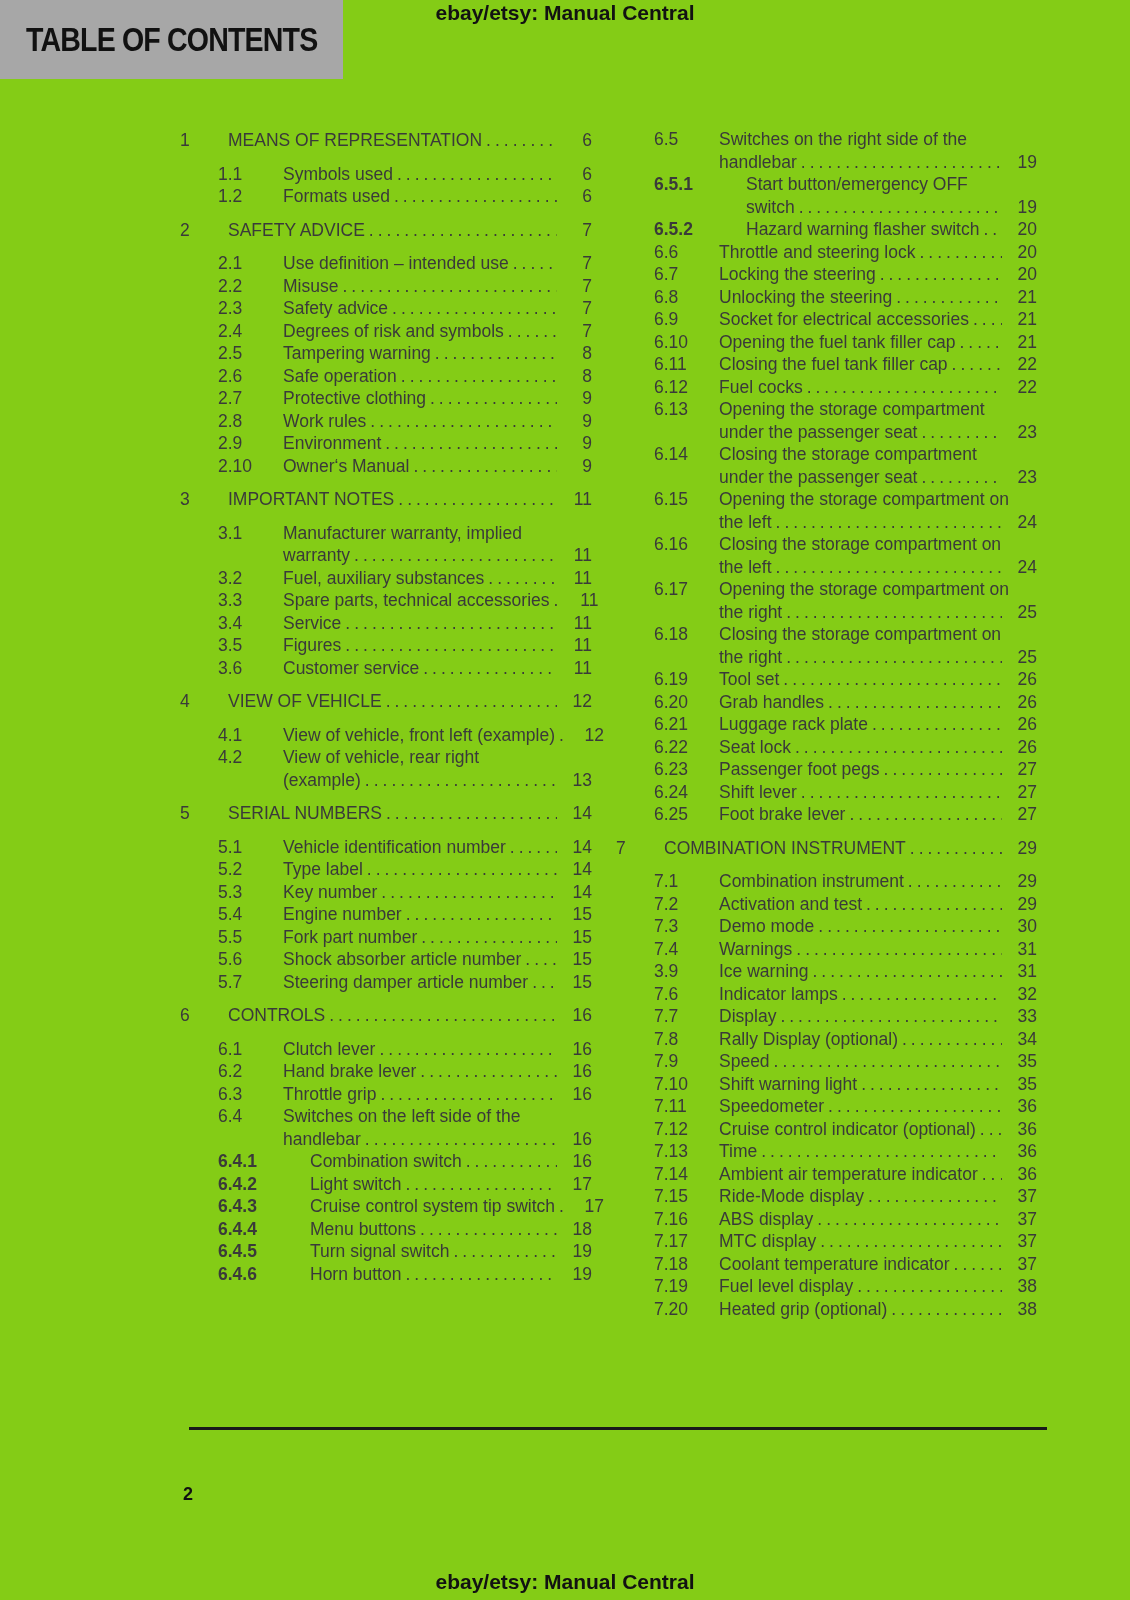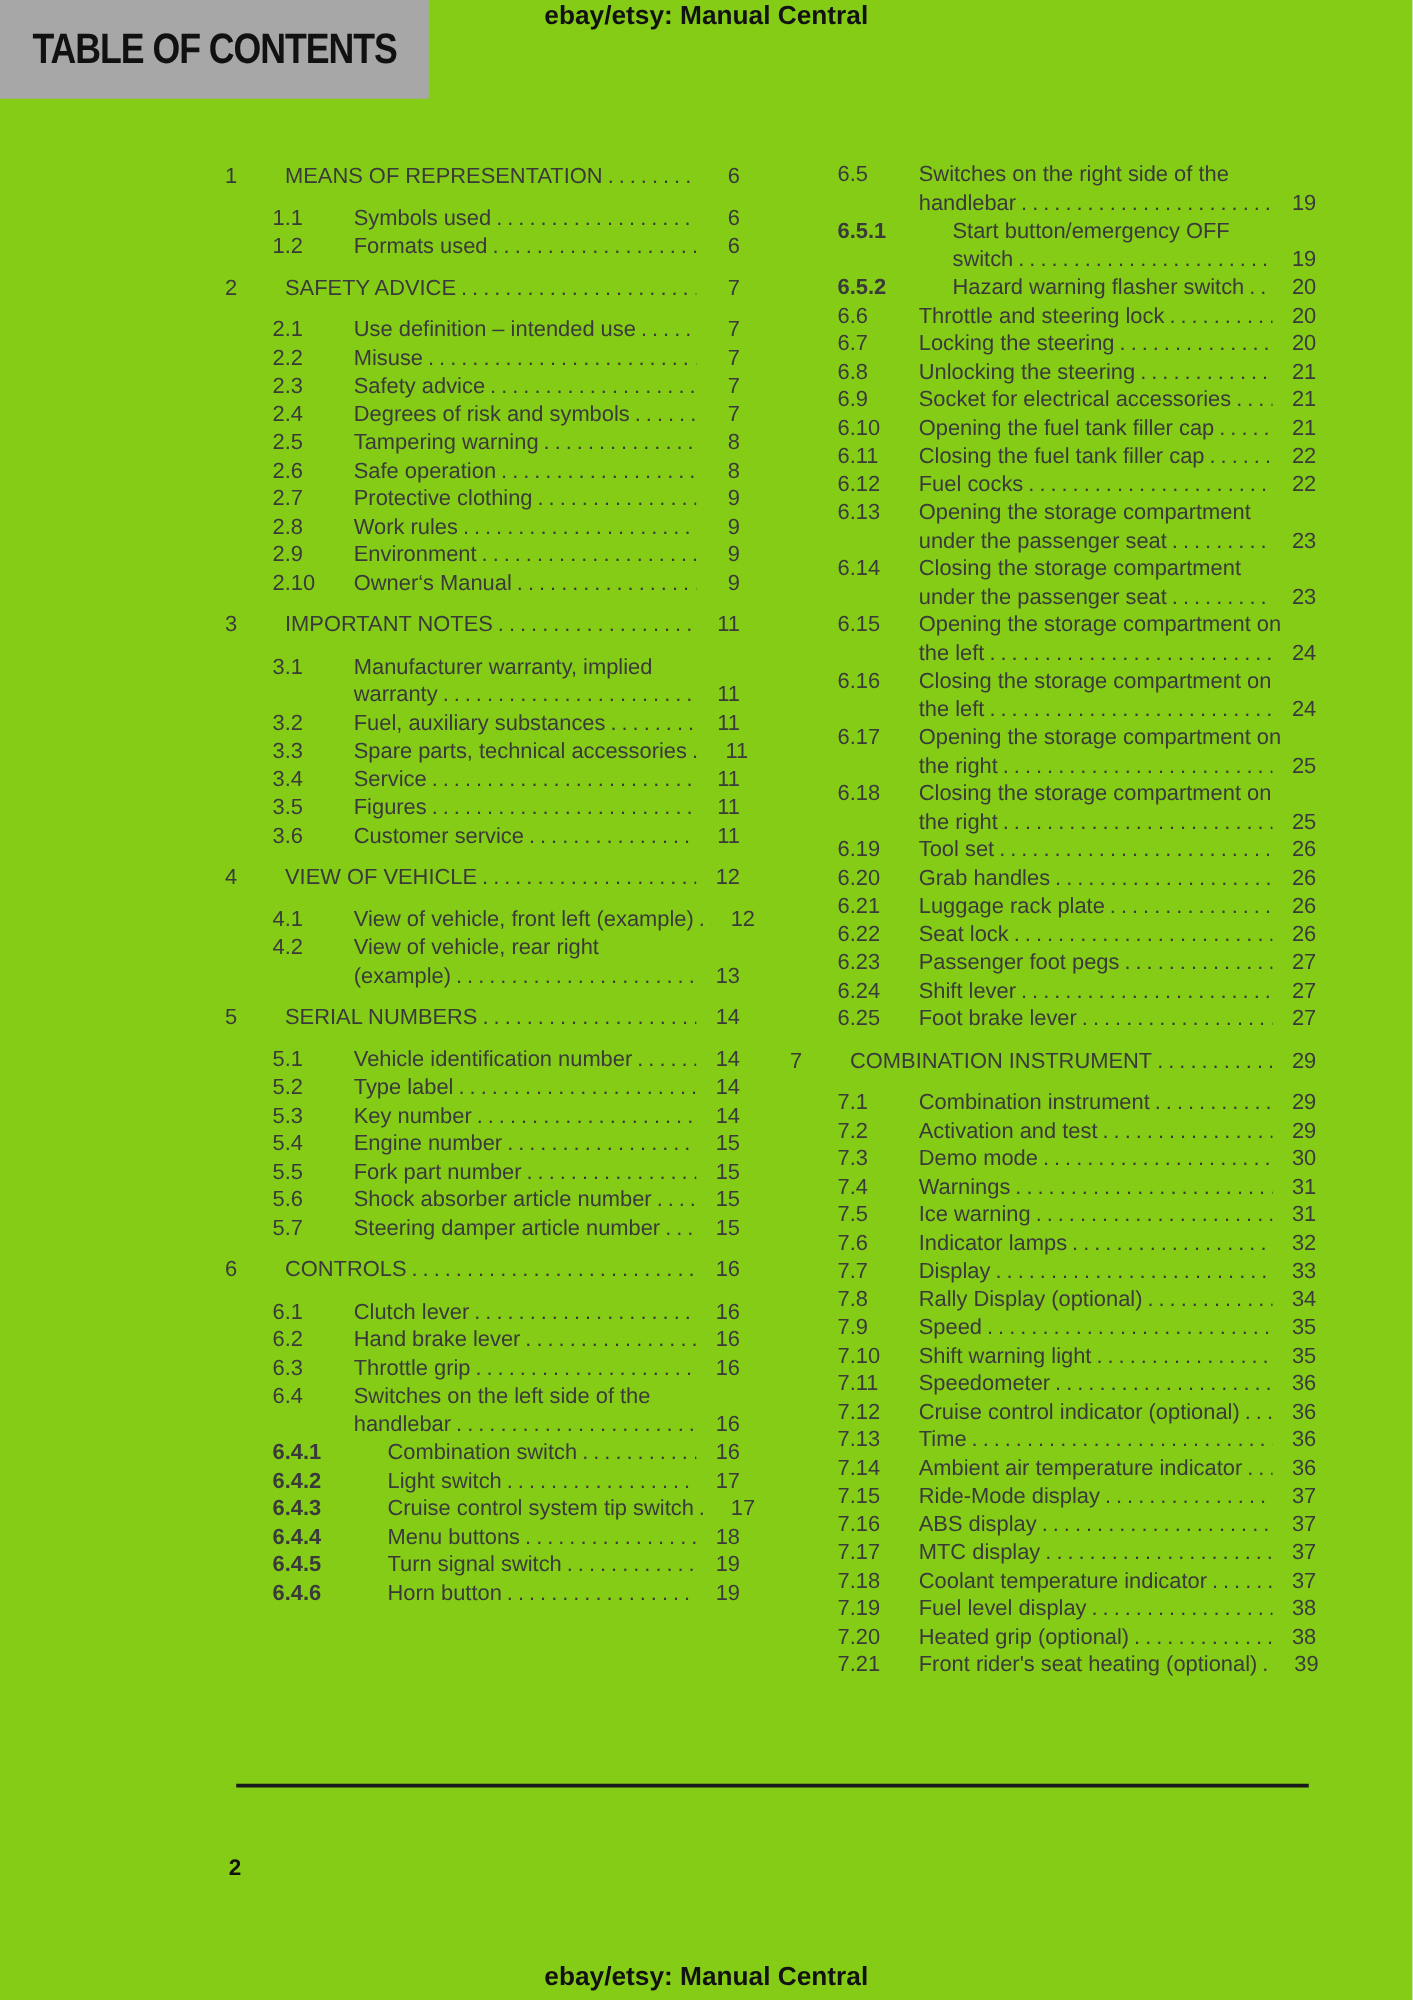--- a/index.html
+++ b/index.html
@@ -26,21 +26,21 @@
     box-sizing:border-box;padding-left:26px;
   }
   .banner-title{
     font-size:34px;font-weight:bold;color:#111111;
     letter-spacing:-1px;white-space:nowrap;
     transform:scaleX(0.84);transform-origin:left center;
   }
   
   .col{position:absolute;color:#3a3a3a;font-size:17.5px;line-height:22.5px;}
   .col-left{left:180px;top:118px;width:412px;}
-  .col-right{left:632px;top:128px;width:421px;}
+  .col-right{left:616px;top:128px;width:421px;}
   .entry{display:flex;align-items:flex-start;}
   .entry .num{flex:0 0 48px;}
   .entry .body{flex:1 1 auto;min-width:0;}
   .entry.level1{margin:11px 0;}
   .entry.level2 .num{margin-left:38px;flex:0 0 65px;}
   .entry.level3 .num{margin-left:38px;flex:0 0 92px;font-weight:bold;}
   .line{white-space:nowrap;}
   .line.last{display:flex;align-items:baseline;}
   .line-text{white-space:nowrap;flex:0 1 auto;}
   .dots{
@@ -796,21 +796,21 @@
         <span class="num">7.4</span>
         <div class="body">
           <div class="line last">
             <span class="line-text">Warnings</span>
             <span class="dots"></span>
             <span class="page-col">31</span>
           </div>
         </div>
       </div>
       <div class="entry level2">
-        <span class="num">7.5</span>
+        <span class="num">3.9</span>
         <div class="body">
           <div class="line last">
             <span class="line-text">Ice warning</span>
             <span class="dots"></span>
             <span class="page-col">31</span>
           </div>
         </div>
       </div>
       <div class="entry level2">
         <span class="num">7.6</span>
@@ -952,30 +952,20 @@
           </div>
         </div>
       </div>
       <div class="entry level2">
         <span class="num">7.20</span>
         <div class="body">
           <div class="line last">
             <span class="line-text">Heated grip (optional)</span>
             <span class="dots"></span>
             <span class="page-col">38</span>
-          </div>
-        </div>
-      </div>
-      <div class="entry level2">
-        <span class="num">7.21</span>
-        <div class="body">
-          <div class="line last">
-            <span class="line-text">Front rider's seat heating (optional)</span>
-            <span class="dots"></span>
-            <span class="page-col">39</span>
           </div>
         </div>
       </div>
     </div>
 
   <div class="rule"></div>
   <div class="page-number">2</div>
   <div class="bottom-footer">ebay/etsy: Manual Central</div>
 </div>
 

